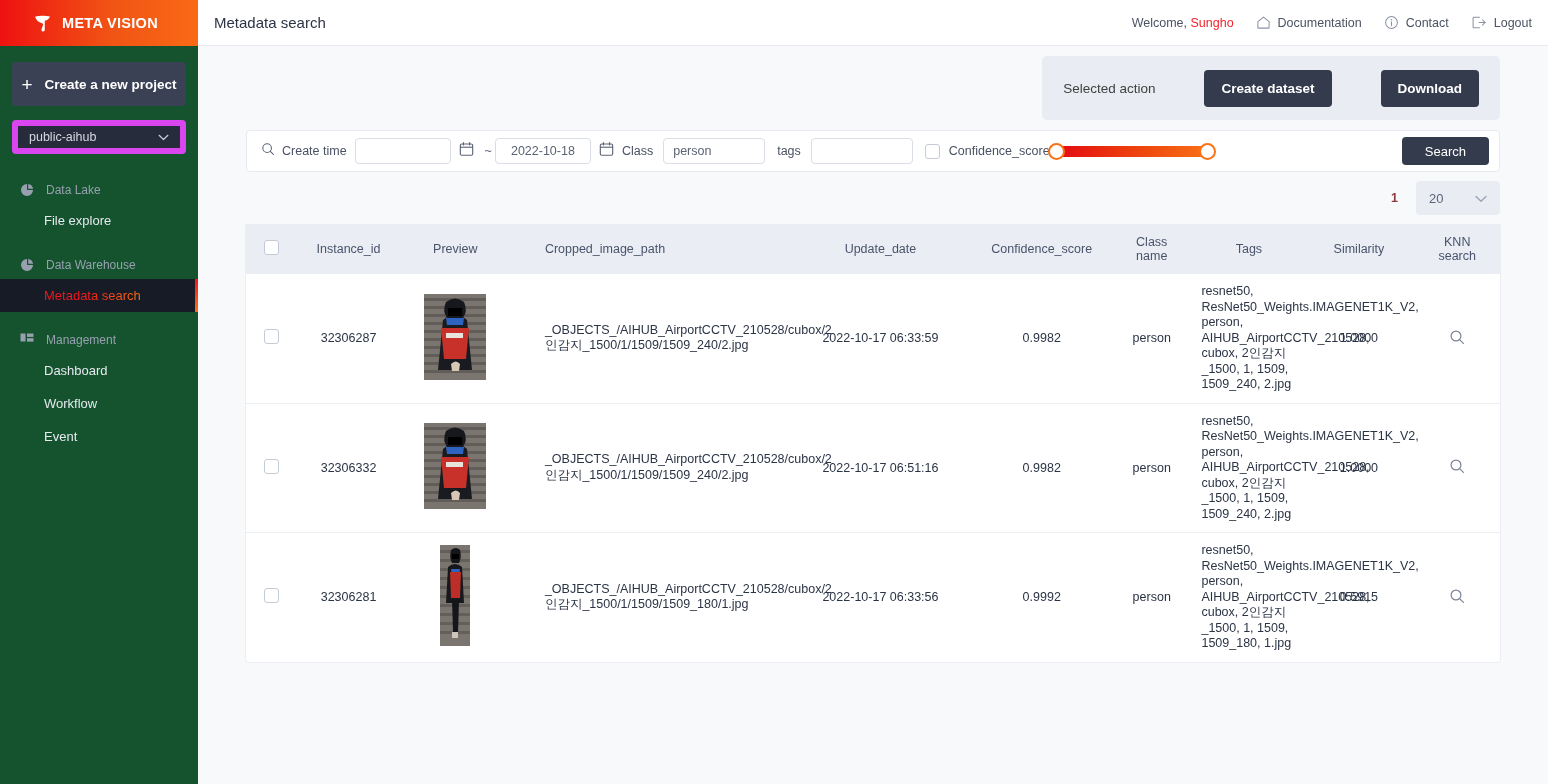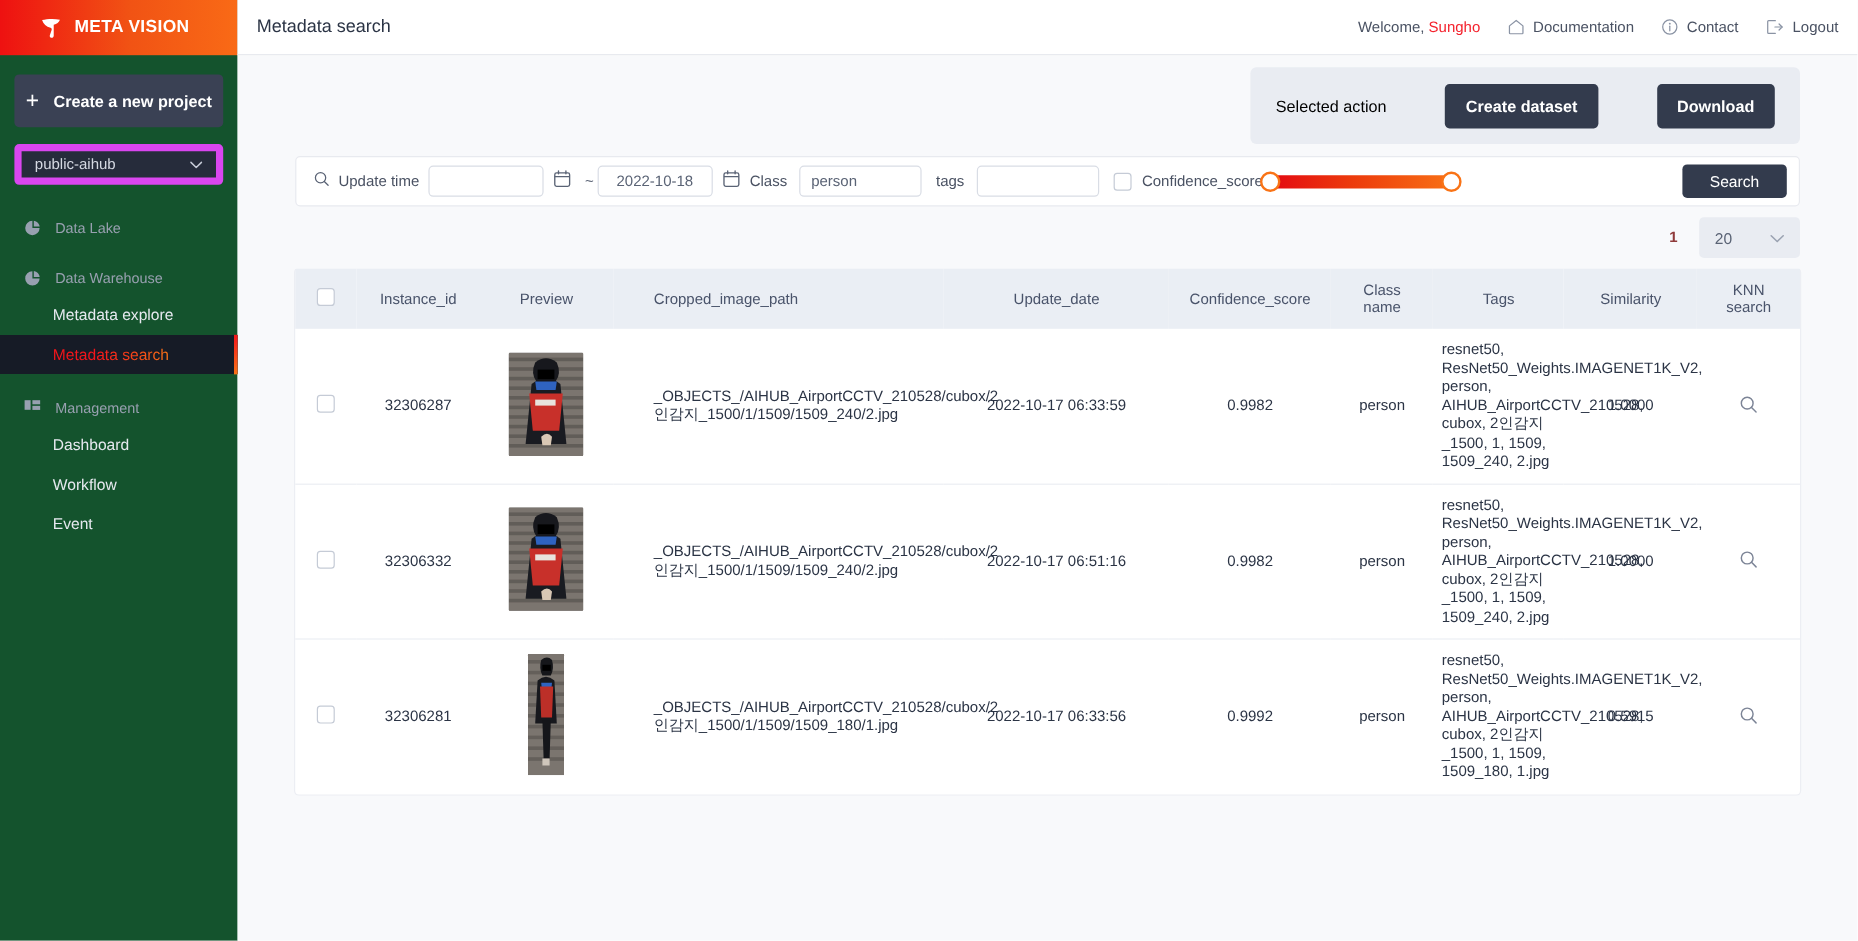--- a/index.html
+++ b/index.html
@@ -88,21 +88,21 @@
 
   
   .actionrow {
     height: 84px; display: flex; align-items: center; justify-content: flex-end;
     padding-right: 48px;
   }
   .action-pill {
     background: #e9ecf2; border-radius: 5px; height: 64px;
     display: flex; align-items: center; gap: 14px; padding: 0 21px;
   }
-  .action-label { font-size: 13.5px; color: #000000; }
+  .action-label { font-size: 13.5px; color: #404040; }
   .btn-dark {
     background: #333b4d; color: #ffffff; border: none; border-radius: 4px;
     height: 37px; padding: 0 17px; font-size: 13.5px; font-weight: bold;
     font-family: "Liberation Sans", sans-serif; cursor: pointer; margin-left: 35px;
   }
 
   
   .filterbar-wrap { padding: 0 48px; }
   .filterbar {
     background: #ffffff; border: 1px solid #e8eaef; border-radius: 4px;
@@ -236,34 +236,34 @@
 
       <div class="nav-group">
         <span>
           <svg class="nav-group-icon" viewBox="0 0 14 14">
               <path d="M7 1 A6 6 0 1 0 13 7 L7 7 Z" fill="#98a0b0"></path>
               <path d="M8.2 0.9 A6 6 0 0 1 13.1 5.8 L8.2 5.8 Z" fill="#98a0b0"></path>
             </svg>
         </span>
         <span>Data Lake</span>
       </div>
+      <div class="nav-item">
+        <span class="nav-label">File explore</span>
+      </div>
 
       <div class="nav-sp"></div>
 
       <div class="nav-group">
         <span>
           <svg class="nav-group-icon" viewBox="0 0 14 14">
               <path d="M7 1 A6 6 0 1 0 13 7 L7 7 Z" fill="#98a0b0"></path>
               <path d="M8.2 0.9 A6 6 0 0 1 13.1 5.8 L8.2 5.8 Z" fill="#98a0b0"></path>
             </svg>
         </span>
         <span>Data Warehouse</span>
-      </div>
-      <div class="nav-item">
-        <span class="nav-label">Metadata explore</span>
       </div>
       <div class="nav-item active">
         <span class="nav-label">Metadata search</span>
       </div>
 
       <div class="nav-sp"></div>
 
       <div class="nav-group">
         <span>
           <svg class="nav-group-icon" viewBox="0 0 14 14">
@@ -335,21 +335,21 @@
     </div>
 
     <div class="filterbar-wrap">
       <div class="filterbar">
         <span class="f-search-icon">
           <svg width="14" height="14" viewBox="0 0 16 16" fill="none">
               <circle cx="7" cy="7" r="4.9" stroke="#5a6375" stroke-width="1.2"></circle>
               <path d="M10.6 10.6 L14.2 14.2" stroke="#5a6375" stroke-width="1.2" stroke-linecap="round"></path>
             </svg>
         </span>
-        <span class="f-lbl">Update time</span>
+        <span class="f-lbl">Create time</span>
         <input class="f-input w-time" value="" style="">
         <span class="cal-ico">
           <svg width="15" height="16" viewBox="0 0 16 17" fill="none">
               <rect x="1.4" y="3.2" width="13.2" height="12" rx="1.6" stroke="#5a6375" stroke-width="1.2"></rect>
               <path d="M1.4 6.6 H14.6" stroke="#5a6375" stroke-width="1.2"></path>
               <path d="M4.7 1.6 V4.1 M11.3 1.6 V4.1" stroke="#5a6375" stroke-width="1.2" stroke-linecap="round"></path>
             </svg>
         </span>
         <span class="dash">~</span>
         <input class="f-input w-time2" value="2022-10-18" style="">

